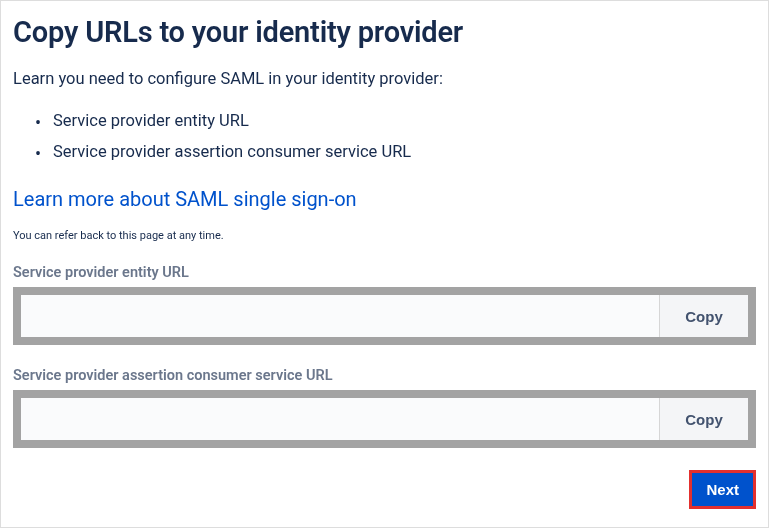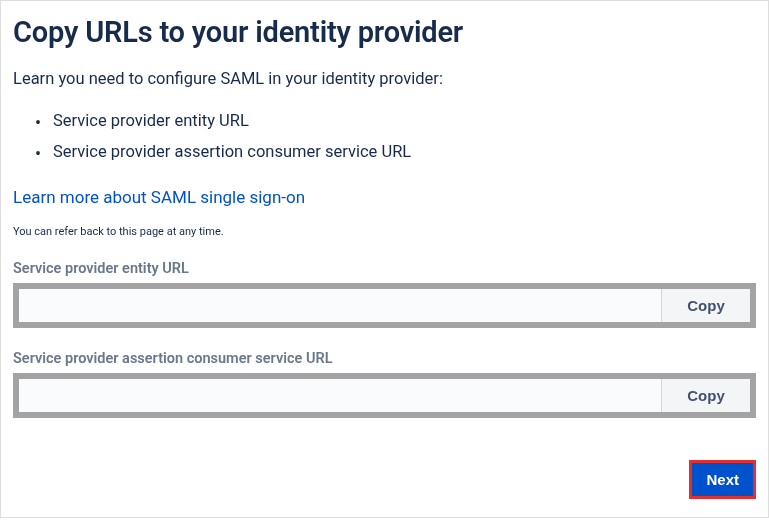--- a/index.html
+++ b/index.html
@@ -45,21 +45,21 @@
     .bullet-list li::before {
       content: "•";
       position: absolute;
       left: -18px;
       font-size: 18px;
       color: #172B4D;
     }
     .learn-link {
       display: inline-block;
       color: #0052CC;
-      font-size: 17px;
+      font-size: 20px;
       text-decoration: none;
       margin-bottom: 18px;
       cursor: pointer;
       text-align: right;
     }
     .refer-text {
       font-size: 11px;
       color: #172B4D;
       margin-bottom: 22px;
     }
@@ -68,22 +68,22 @@
     }
     .field-label {
       font-size: 14.5px;
       color: #6B778C;
       font-weight: 600;
       margin-bottom: 6px;
       display: block;
     }
     .field-row {
       display: flex;
-      border: 6px solid #a3a3a3;
-      height: 45px;
+      border: 8px solid #a3a3a3;
+      height: 58px;
     }
     .field-input {
       flex: 1;
       border: none;
       background: #FAFBFC;
       padding: 8px 10px;
       font-size: 15px;
       color: #172B4D;
       outline: none;
       border-right: 1px solid #d6d6d6;
@@ -98,21 +98,20 @@
       cursor: pointer;
     }
     .footer-row {
       display: flex;
       justify-content: flex-end;
       margin-top: 22px;
     }
     .next-btn-wrapper {
       border: 3px solid #E3302E;
       display: inline-block;
-      margin-top: 20px;
     }
     .next-btn {
       background: #0052CC;
       color: #fff;
       border: none;
       font-size: 15px;
       font-weight: 600;
       padding: 8px 14px;
       cursor: pointer;
       display: block;

